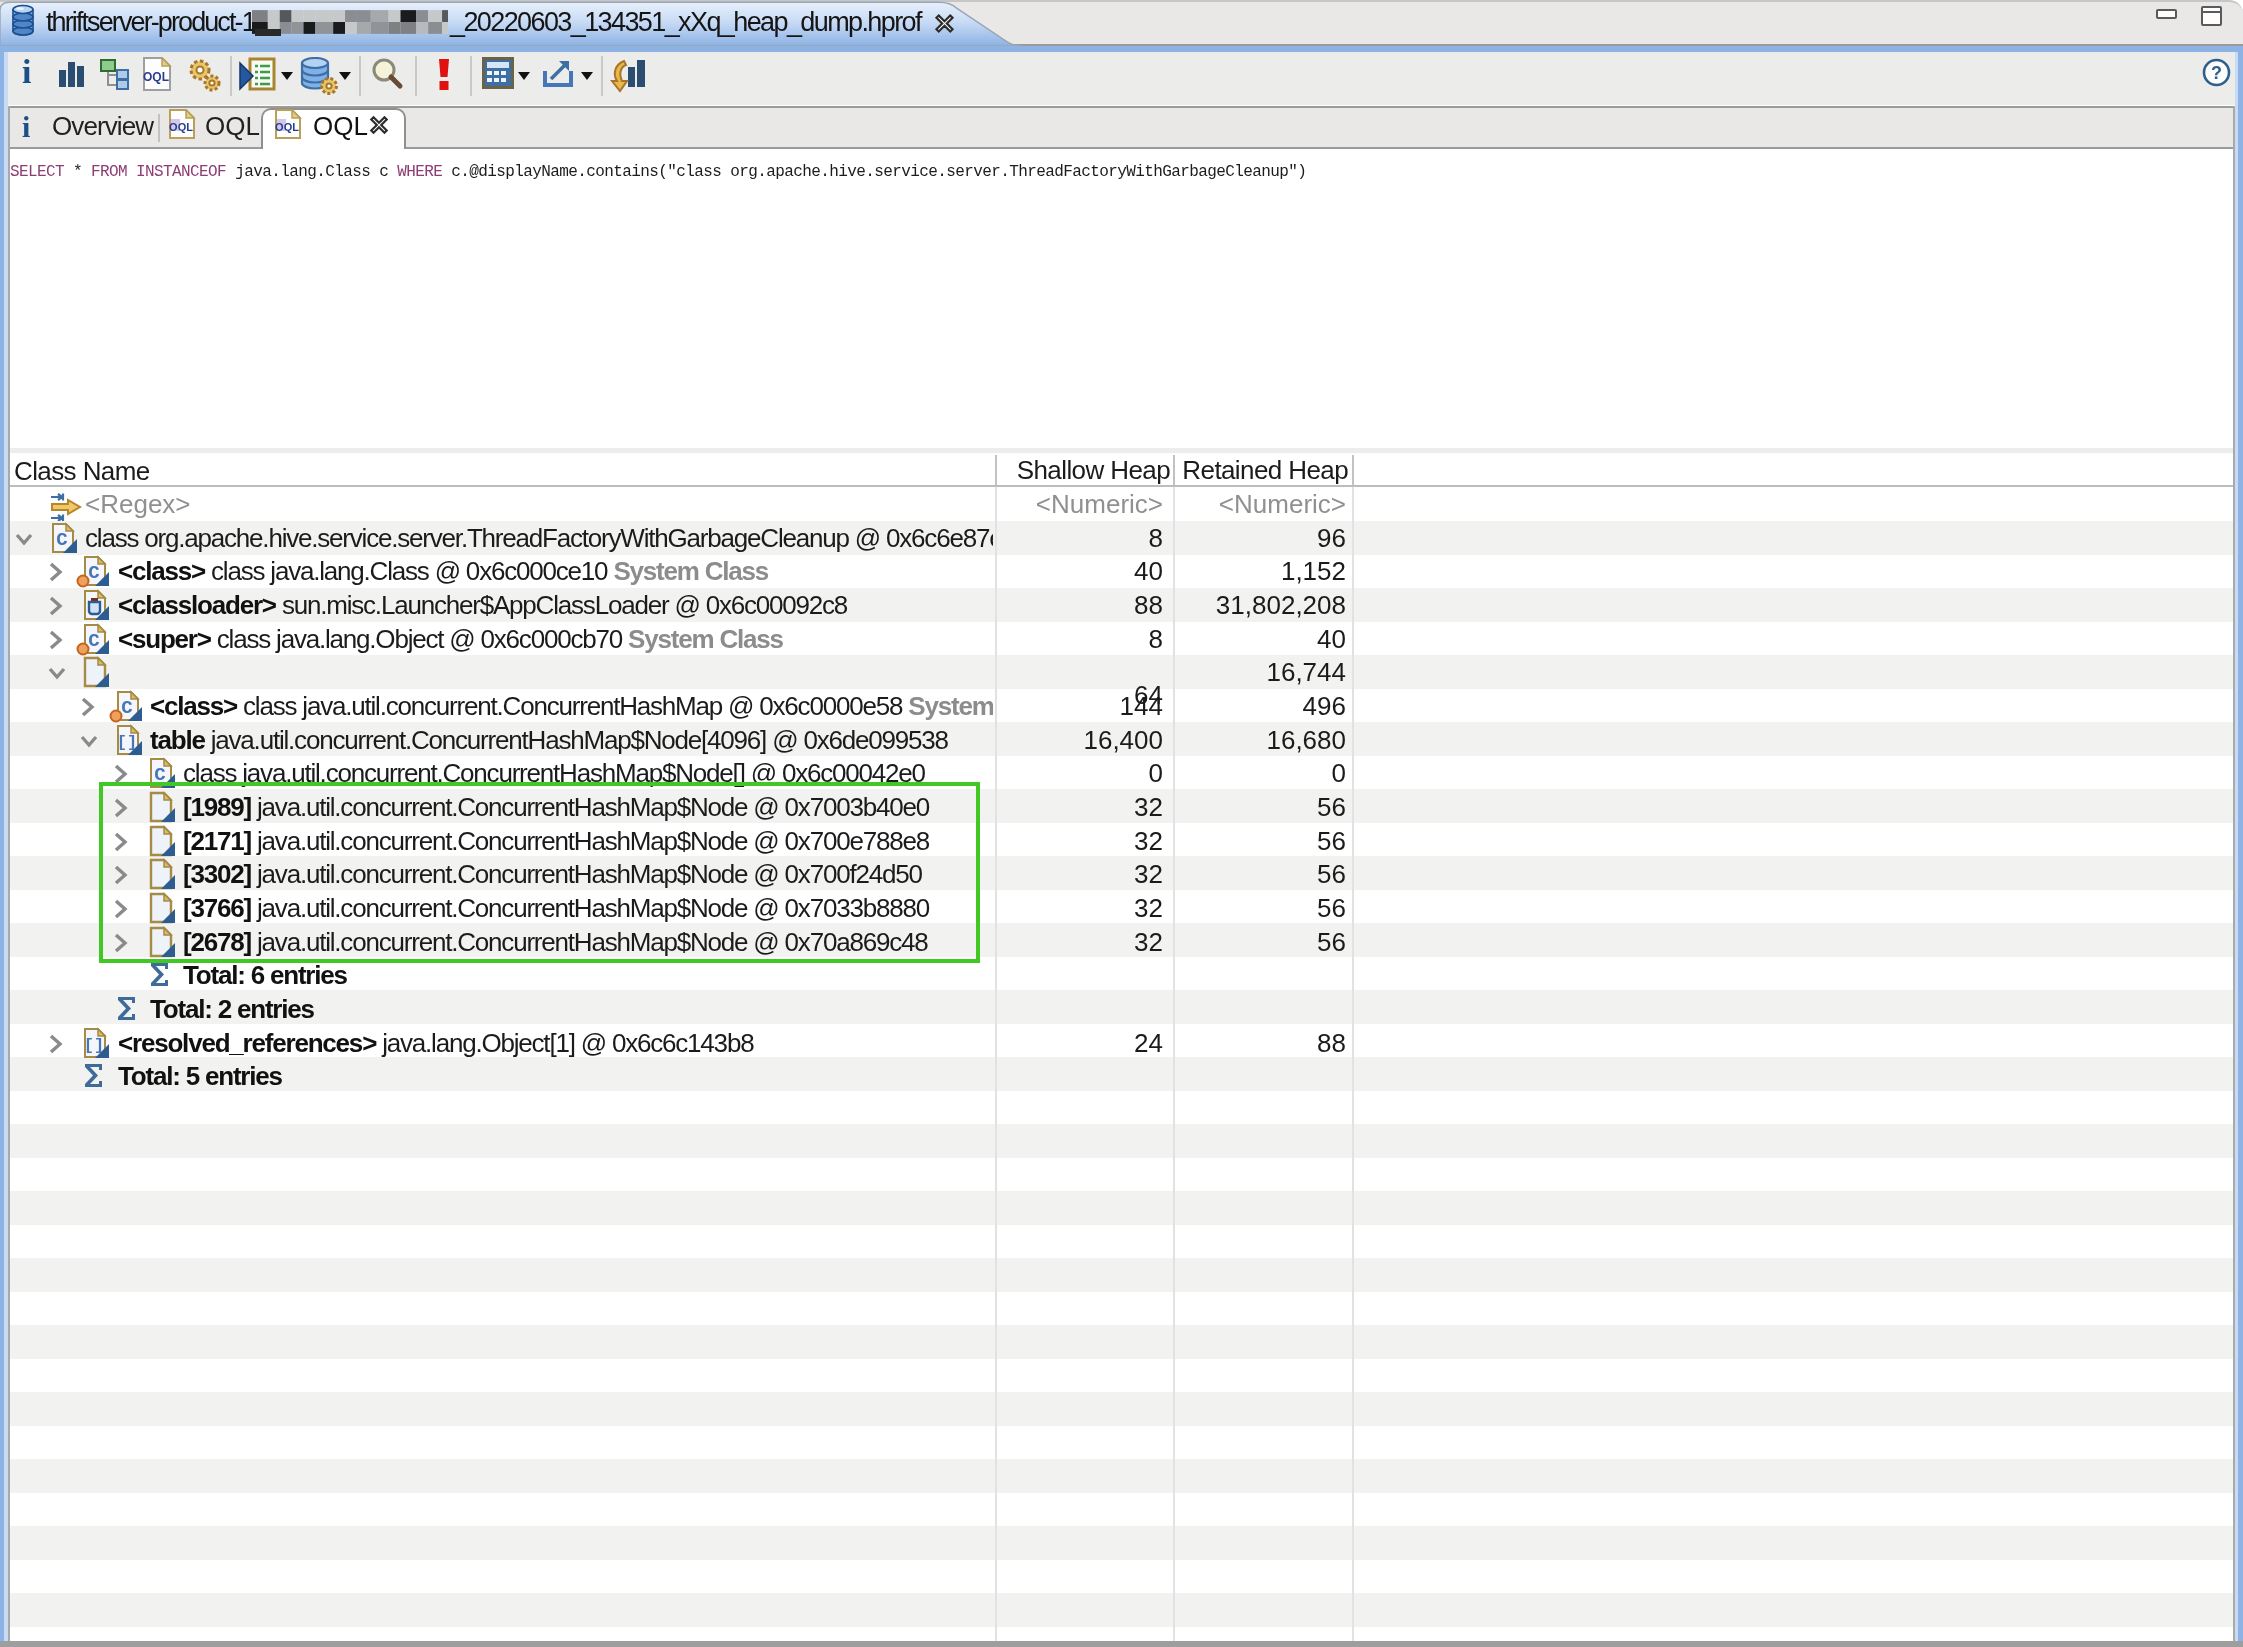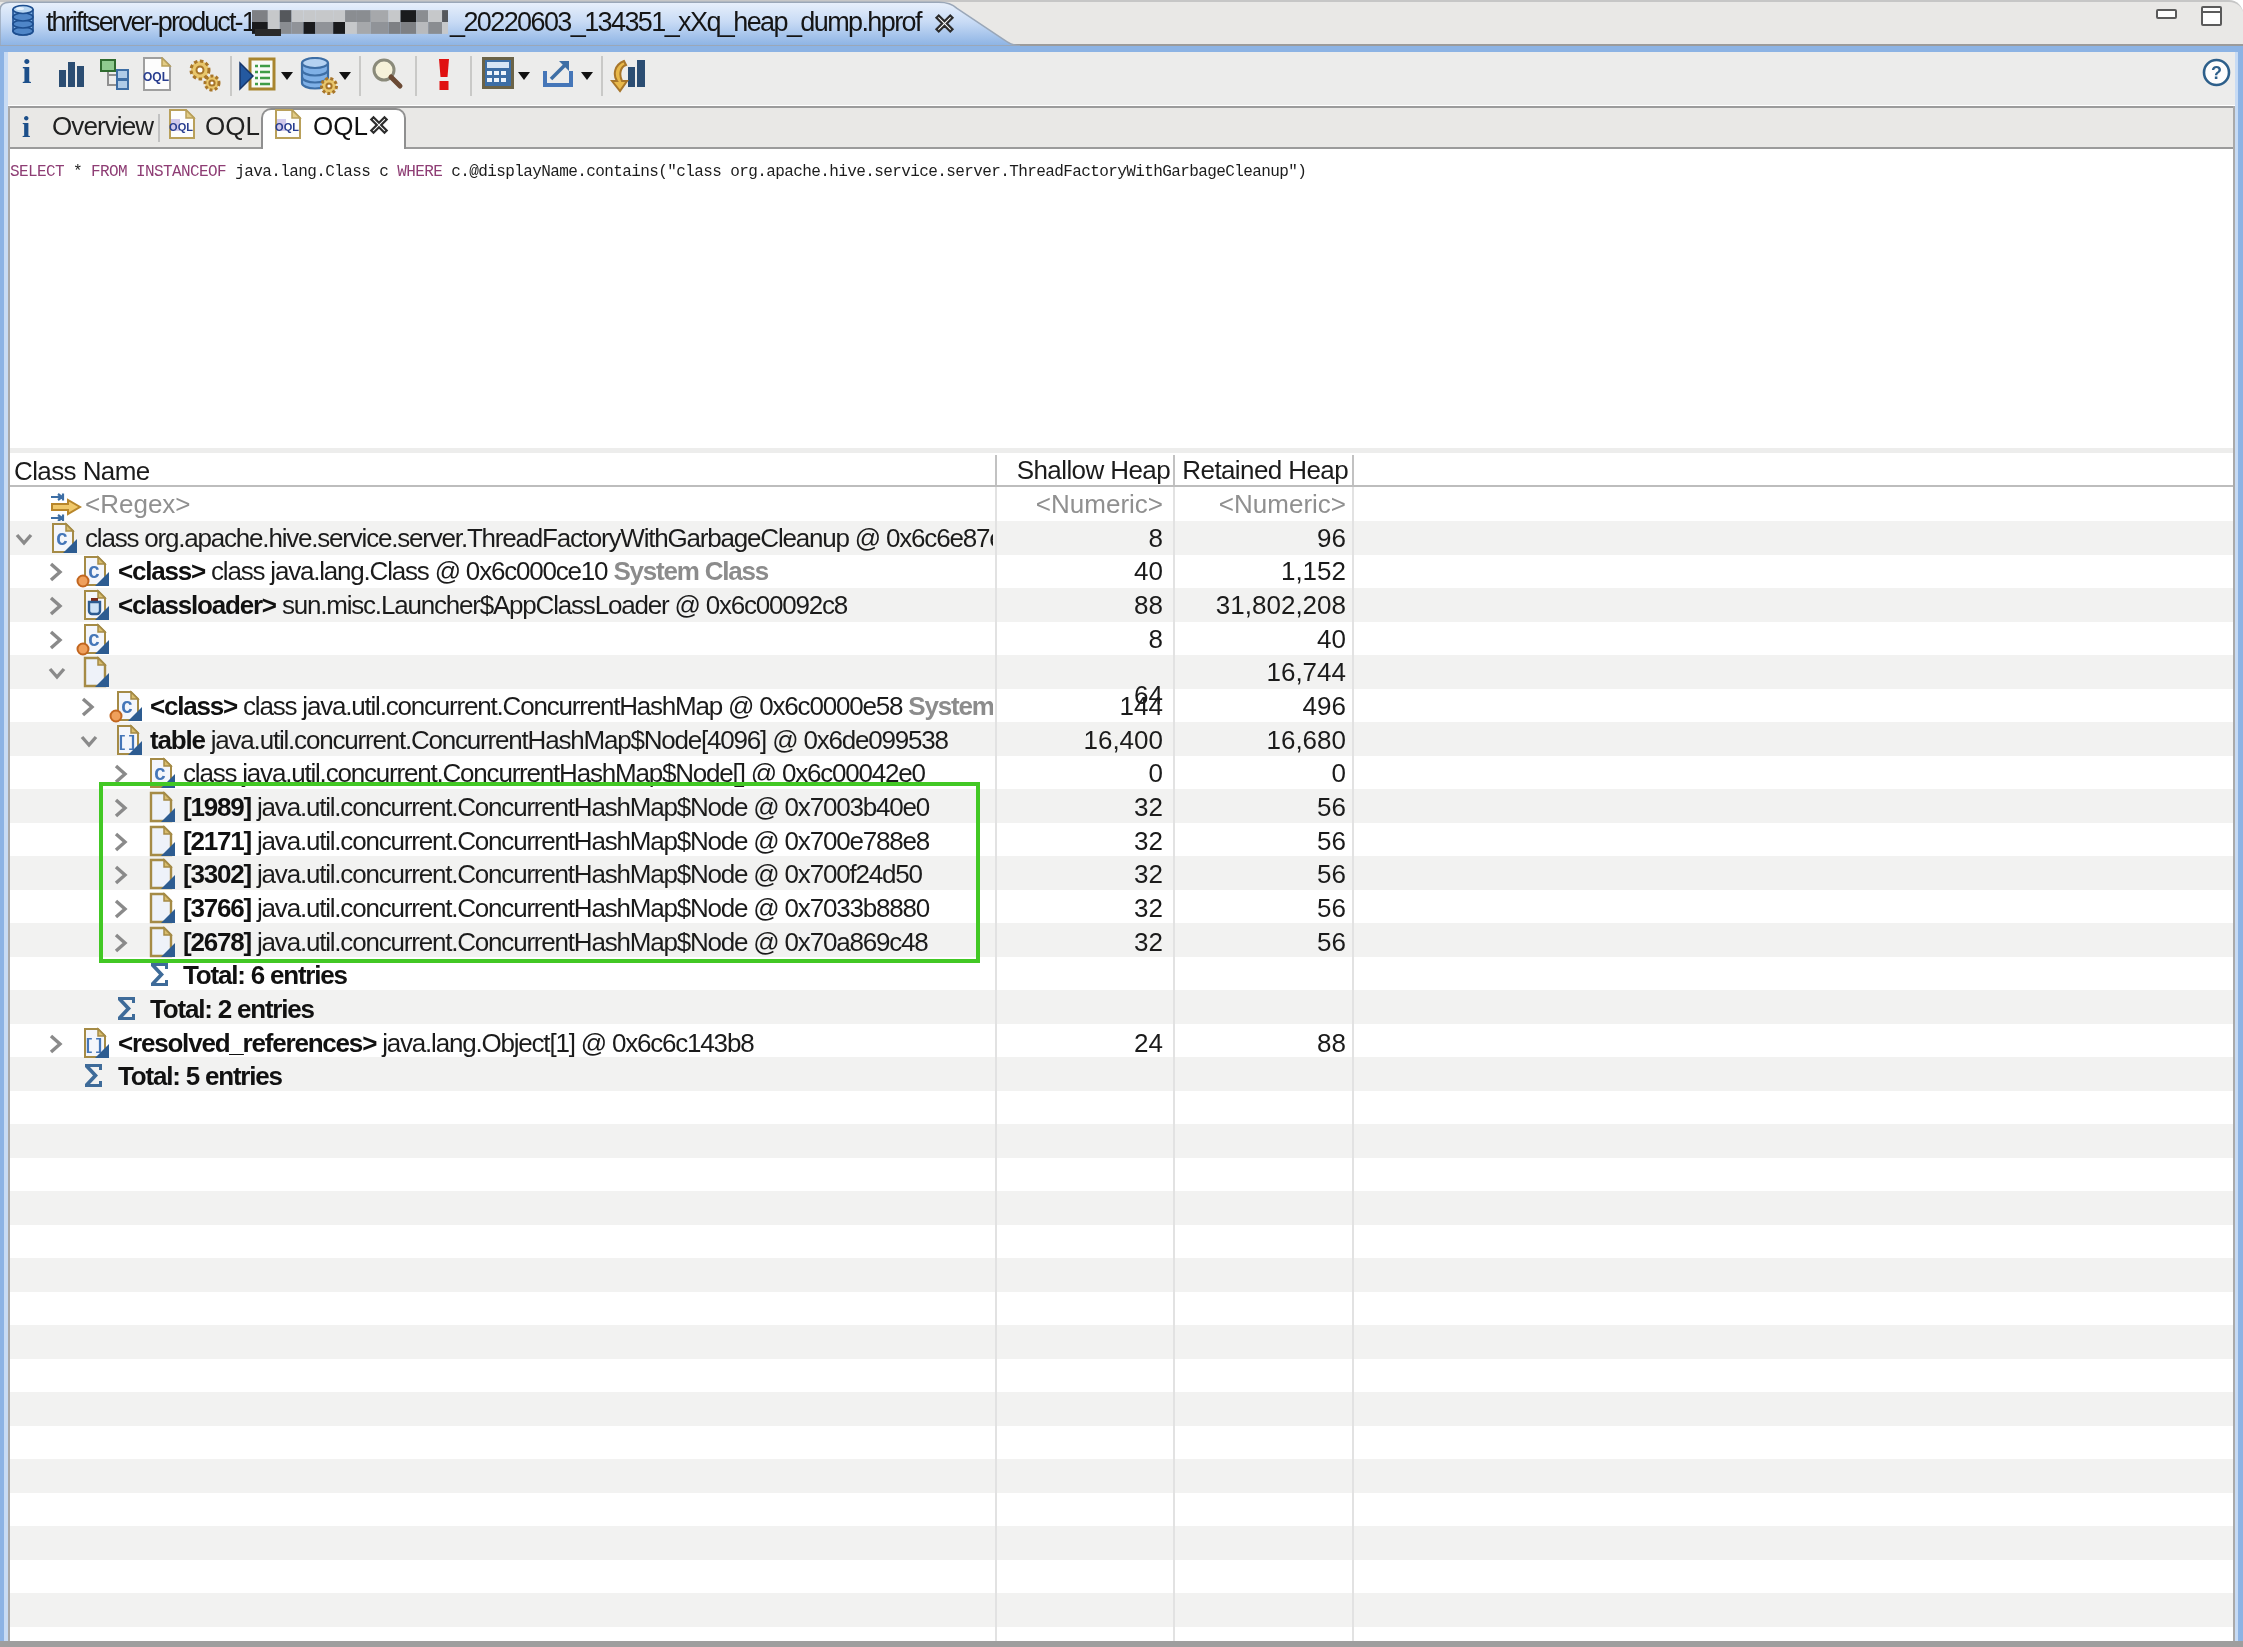--- a/index.html
+++ b/index.html
@@ -287,20 +287,21 @@
         <path d="M4 3 L13 11 L4 19" stroke="#8a8a8a" stroke-width="3.4" fill="none"></path>
       </svg></div>
 <div class="ab" style="left:74px;top:623px">
 <svg width="36" height="34" viewBox="0 0 36 34">
  <path d="M11 2 h13 l7 7 v21 h-20 z" fill="#f4f6fb" stroke="#a58b46" stroke-width="2"></path>
  <path d="M24 2 l7 7 h-7 z" fill="#d9bd6d" stroke="#a58b46" stroke-width="1.5"></path>
  <text x="20" y="23" font-family="Liberation Mono, monospace" font-size="19" font-weight="bold" fill="#4576b8" text-anchor="middle">C</text>
  <path d="M21 31 L35 31 L35 17 Z" fill="#2d5c91"></path>
  <circle cx="9" cy="26" r="5.5" fill="#efa05c" stroke="#c2661f" stroke-width="2"></circle>
 </svg></div>
+<div class="ab rowtxt" style="left:118px;top:622px;width:875px"><span class="tb">&lt;super&gt;</span><span class="tn"> class java.lang.Object @ 0x6c000cb70 </span><span class="tg">System Class</span></div>
 <div class="ab num" style="left:995px;top:622px;width:168px">8</div>
 <div class="ab num" style="left:1173px;top:622px;width:173px">40</div>
 <div class="ab" style="left:47px;top:664px"><svg width="20" height="18" viewBox="0 0 20 18">
         <path d="M3 5 L10 13 L17 5" stroke="#8a8a8a" stroke-width="3.4" fill="none"></path>
       </svg></div>
 <div class="ab" style="left:82px;top:656px">
 <svg width="28" height="32" viewBox="0 0 28 32">
  <path d="M3 2 h13 l7 7 v21 h-20 z" fill="#eef2f9" stroke="#a58b46" stroke-width="2.4"></path>
  <path d="M16 2 l7 7 h-7 z" fill="#d9bd6d" stroke="#a58b46" stroke-width="1.5"></path>
  <path d="M13 31 L27 31 L27 17 Z" fill="#2d5c91"></path>

